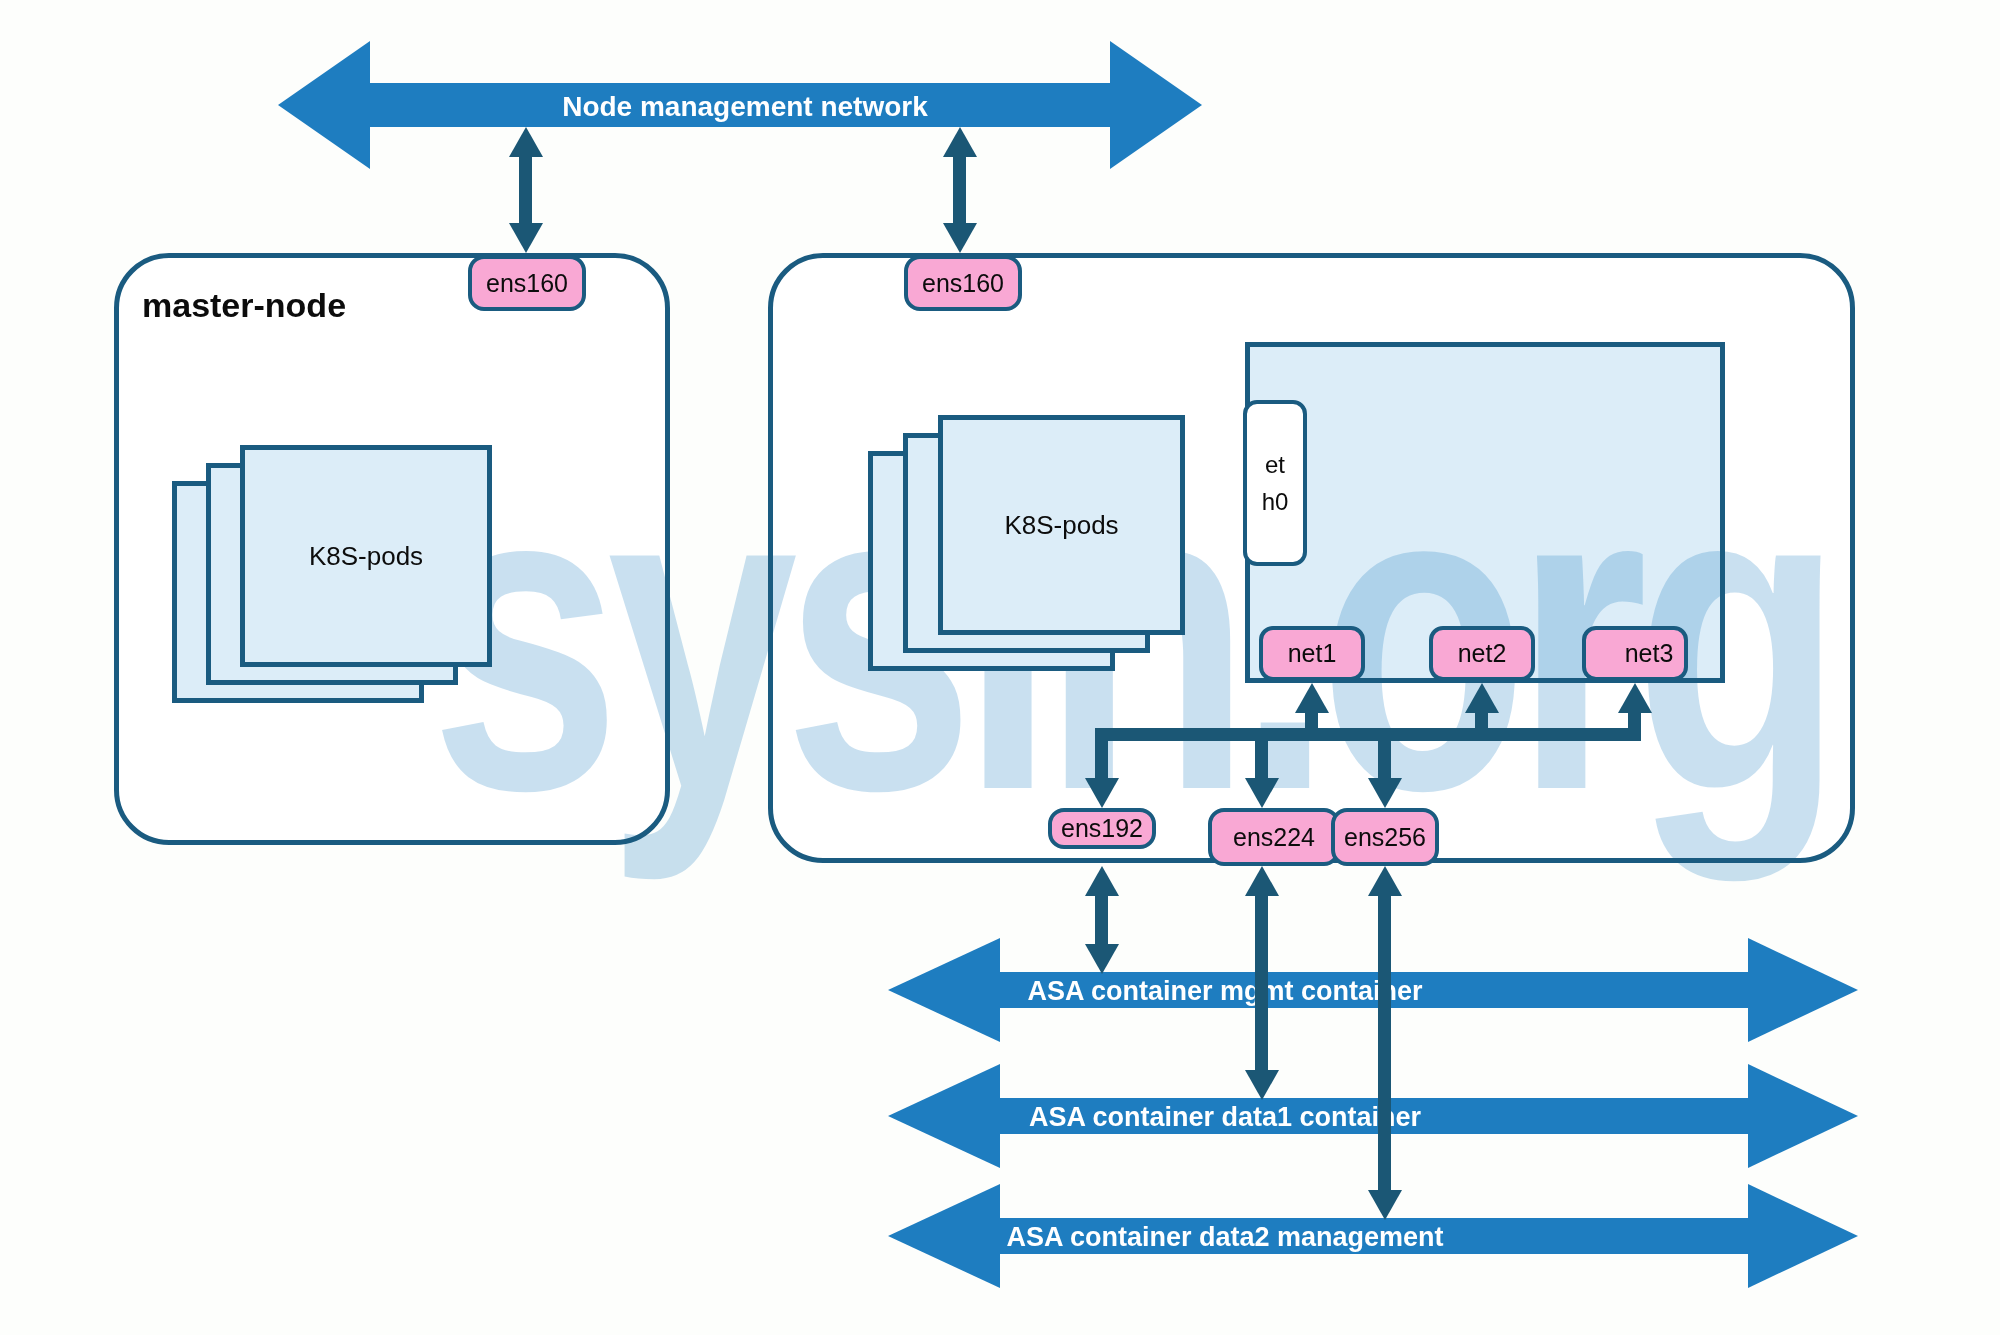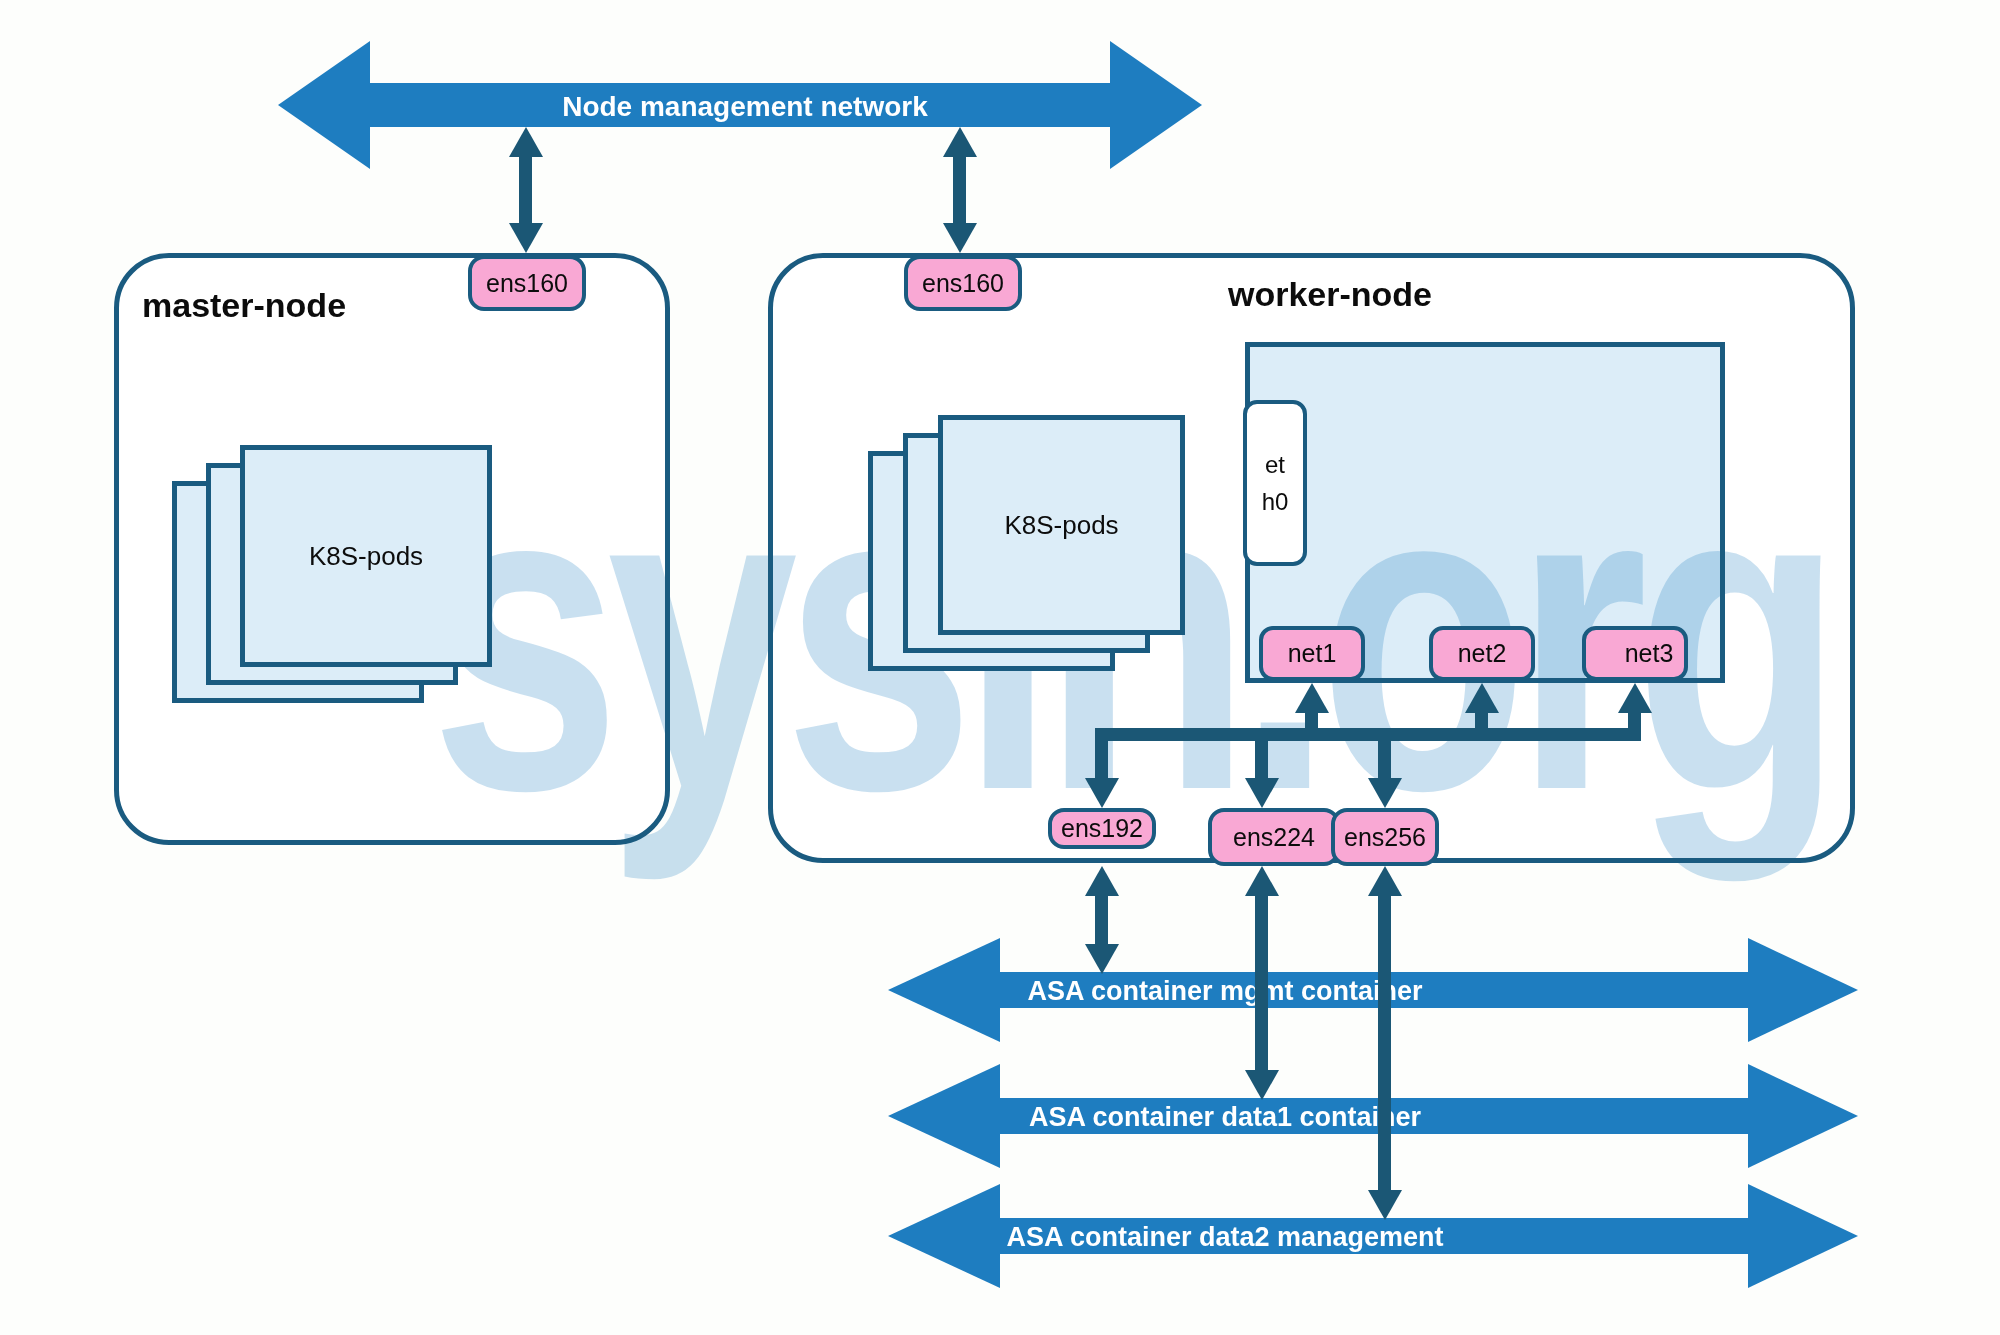--- a/index.html
+++ b/index.html
@@ -106,21 +106,20 @@
 
   <div>
     <div class="k8s-square" style="left:172px;top:481px;width:252px;height:222px;"></div>
     <div class="k8s-square" style="left:206px;top:463px;width:252px;height:222px;"></div>
     <div class="k8s-square" style="left:240px;top:445px;width:252px;height:222px;"></div>
     <div class="k8s-label" style="left:240px;top:445px;width:252px;height:222px;">K8S-pods</div>
   </div>
 
   <div class="node-fill" style="left:768px;top:253px;width:1087px;height:610px;"></div>
   <div class="node-border" style="left:768px;top:253px;width:1087px;height:610px;"></div>
-  <div class="node-title" style="left:1180px;top:275px;width:300px;text-align:center;">worker-node</div>
   <div class="tag" style="left:904px;top:255px;width:118px;height:56px;">ens160</div>
 
   <div>
     <div class="k8s-square" style="left:868px;top:451px;width:247px;height:220px;"></div>
     <div class="k8s-square" style="left:903px;top:433px;width:247px;height:220px;"></div>
     <div class="k8s-square" style="left:938px;top:415px;width:247px;height:220px;"></div>
     <div class="k8s-label" style="left:938px;top:415px;width:247px;height:220px;">K8S-pods</div>
   </div>
 
   <div class="asac-fill" style="left:1245px;top:342px;width:480px;height:341px;"></div>

